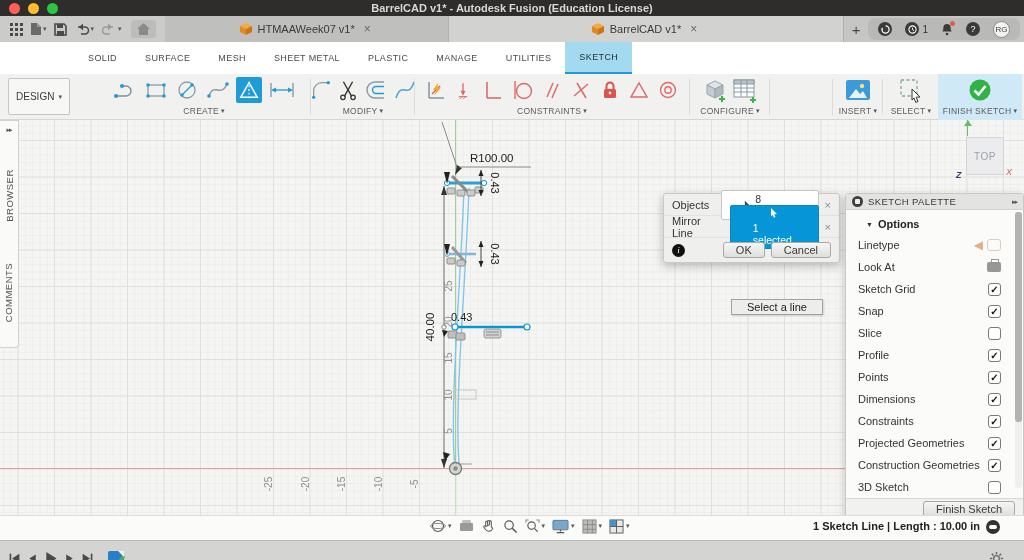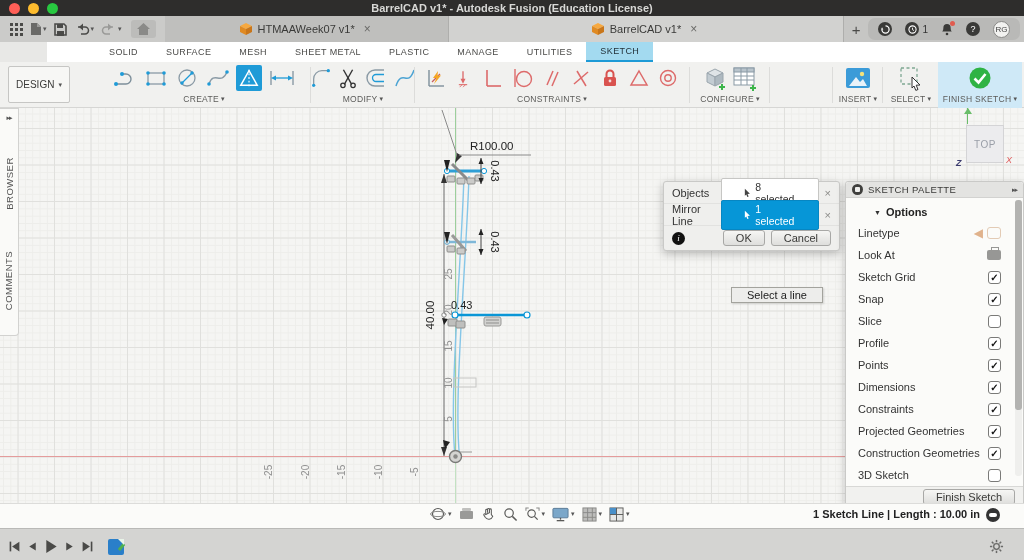--- a/index.html
+++ b/index.html
@@ -27,21 +27,21 @@
   .tclose { font-size:12px; color:#6a6a68; padding:0 3px; cursor:default; }
   .plus { font-size:15px; color:#4a4a48; padding:0 8px; display:flex; align-items:center; }
   .rcluster { flex:1; display:flex; align-items:center; justify-content:flex-end; gap:13px; background:#b9b9b7; border-radius:7px; margin:2px 4px 2px 0; padding:0 10px; }
   .darkcirc { width:14px; height:14px; border-radius:50%; background:#3a3a38; color:#fff; font-size:9px; display:flex; align-items:center; justify-content:center; }
   .jobwrap { display:flex; align-items:center; gap:3px; font-size:10px; color:#333; }
   .bellwrap { position:relative; }
   .belldot { position:absolute; top:-2px; right:-2px; width:5px; height:5px; background:#e05c4f; border-radius:50%; }
   .avatar { width:17px; height:17px; border-radius:50%; background:#f2f2f0; border:1px solid #8a8a88; color:#444; font-size:8px; display:flex; align-items:center; justify-content:center; }
 
   
-  .ribbontabs { height:20px; background:#ffffff; display:flex; align-items:stretch; padding-left:48px;margin-left:47px; }
+  .ribbontabs { height:32px; background:#ffffff; display:flex; align-items:stretch; padding-left:74px; }
   .rtab { font-size:9px; color:#4a4a48; letter-spacing:.4px; padding:0 14px; display:flex; align-items:center; }
   .rtab.active { background:#a3daf0; color:#23323a; border-bottom:2px solid #1d9ad6; }
 
   
   .ribbon { height:46px; background:#f1f1ef; position:relative; border-bottom:1px solid #d6d6d4; }
   .designbtn { position:absolute; left:8px; top:4px; width:62px; height:37px; background:#f7f7f5; border:1px solid #c6c6c4; border-radius:2px; font-size:10px; color:#3a3a38; display:flex; align-items:center; justify-content:center; gap:4px; }
   .grp { position:absolute; top:0; height:46px; display:flex; flex-direction:column; align-items:center; }
   .grp-icons { height:32px; display:flex; align-items:center; gap:5px; }
   .grp-label { font-size:8.5px; color:#5c5c5a; letter-spacing:.3px; display:flex; align-items:center; gap:2px; }
   .sep { position:absolute; top:5px; height:36px; width:1px; background:#dcdcda; }
@@ -77,30 +77,30 @@
   
   .dialog { position:absolute; left:663px; top:73px; width:177px; background:#efefed; border:1px solid #c9c9c7; border-radius:3px; box-shadow:0 3px 10px rgba(0,0,0,.25); font-size:11px; }
   .dlg-head { height:19px; background:#e3e3e1; border-bottom:1px solid #d2d2d0; display:flex; align-items:center; padding:0 6px; gap:5px; border-radius:3px 3px 0 0; }
   .dlg-title { font-size:9.5px; color:#3a3a38; letter-spacing:.4px; flex:1; }
   .headdot { width:11px; height:11px; border-radius:50%; background:#3f3f3d; position:relative; }
   .headdot::after { content:""; position:absolute; left:3px; top:3px; width:5px; height:5px; background:#efefed; border-radius:1px; }
   .dlg-row { height:22px; display:flex; align-items:center; padding:0 8px; gap:6px; border-bottom:1px solid #e2e2e0; }
   .dlg-lab { width:58px; color:#333; }
   .selbtn { display:flex; align-items:center; gap:4px; font-size:10.5px; padding:2px 22px; border-radius:2px; }
   .selbtn.white { background:#fff; border:1px solid #c6c6c4; color:#333; }
-  .selbtn.blue { background:#0696d7; border:1px solid #0686c2; color:#fff; }
+  .selbtn.blue { background:#0696d7; border:1px solid #0686c2; color:#fff;flex-direction:column; }
   .rowx { color:#8a8a88; font-size:11px; margin-left:auto; }
   .dlg-foot { height:24px; display:flex; align-items:center; padding:0 8px; gap:6px; }
   .infoicon { width:13px; height:13px; border-radius:50%; background:#111; color:#fff; font-size:9px; font-family:"Liberation Serif",serif; font-style:italic; display:flex; align-items:center; justify-content:center; margin-right:auto; }
   .pbtn { font-size:11px; color:#3a3a38; background:linear-gradient(#f6f6f4,#dededc); border:1px solid #a8a8a6; border-radius:3px; padding:1px 12px; }
 
   
   .palette { position:absolute; left:845px; top:73px; width:179px; height:327px; background:#fbfbf9; border:1px solid #c9c9c7; border-radius:3px; box-shadow:0 3px 10px rgba(0,0,0,.2); display:flex; flex-direction:column; }
   .pal-body { flex:1; position:relative; padding:4px 0 0 0; }
-  .optrow { display:flex; align-items:center; gap:5px; padding:4px 0 4px 28px; font-size:11px; font-weight:bold; color:#222; }
+  .optrow { display:flex; align-items:center; gap:5px; padding:4px 0 4px 20px; font-size:11px; font-weight:bold; color:#222; }
   .optarrow { font-size:7px; color:#333; }
   .prow { height:22px; display:flex; align-items:center; padding:0 22px 0 12px; font-size:11px; color:#333; }
   .prow .ctrl { margin-left:auto; display:flex; align-items:center; gap:4px; }
   .cb { width:13px; height:13px; background:#fff; border:1px solid #7a7a78; border-radius:3px; display:flex; align-items:center; justify-content:center; font-size:10px; color:#111; }
   .cb[data-checked="true"]::after { content:"\2713"; font-weight:bold; }
   .lt1 { color:#e0b28c; font-size:12px; }
   .lt2 { width:14px; height:12px; border:1.5px solid #e3cbb5; border-radius:3px; }
   .lookicon { width:14px; height:10px; background:#979795; border-radius:2px; position:relative; }
   .lookicon::after{ content:""; position:absolute; left:4px; top:-3px; width:6px; height:3px; border:1.5px solid #979795; border-bottom:none; }
   .scroll { position:absolute; right:1px; top:2px; width:7px; height:276px; background:#efefed; border-radius:3px; }

